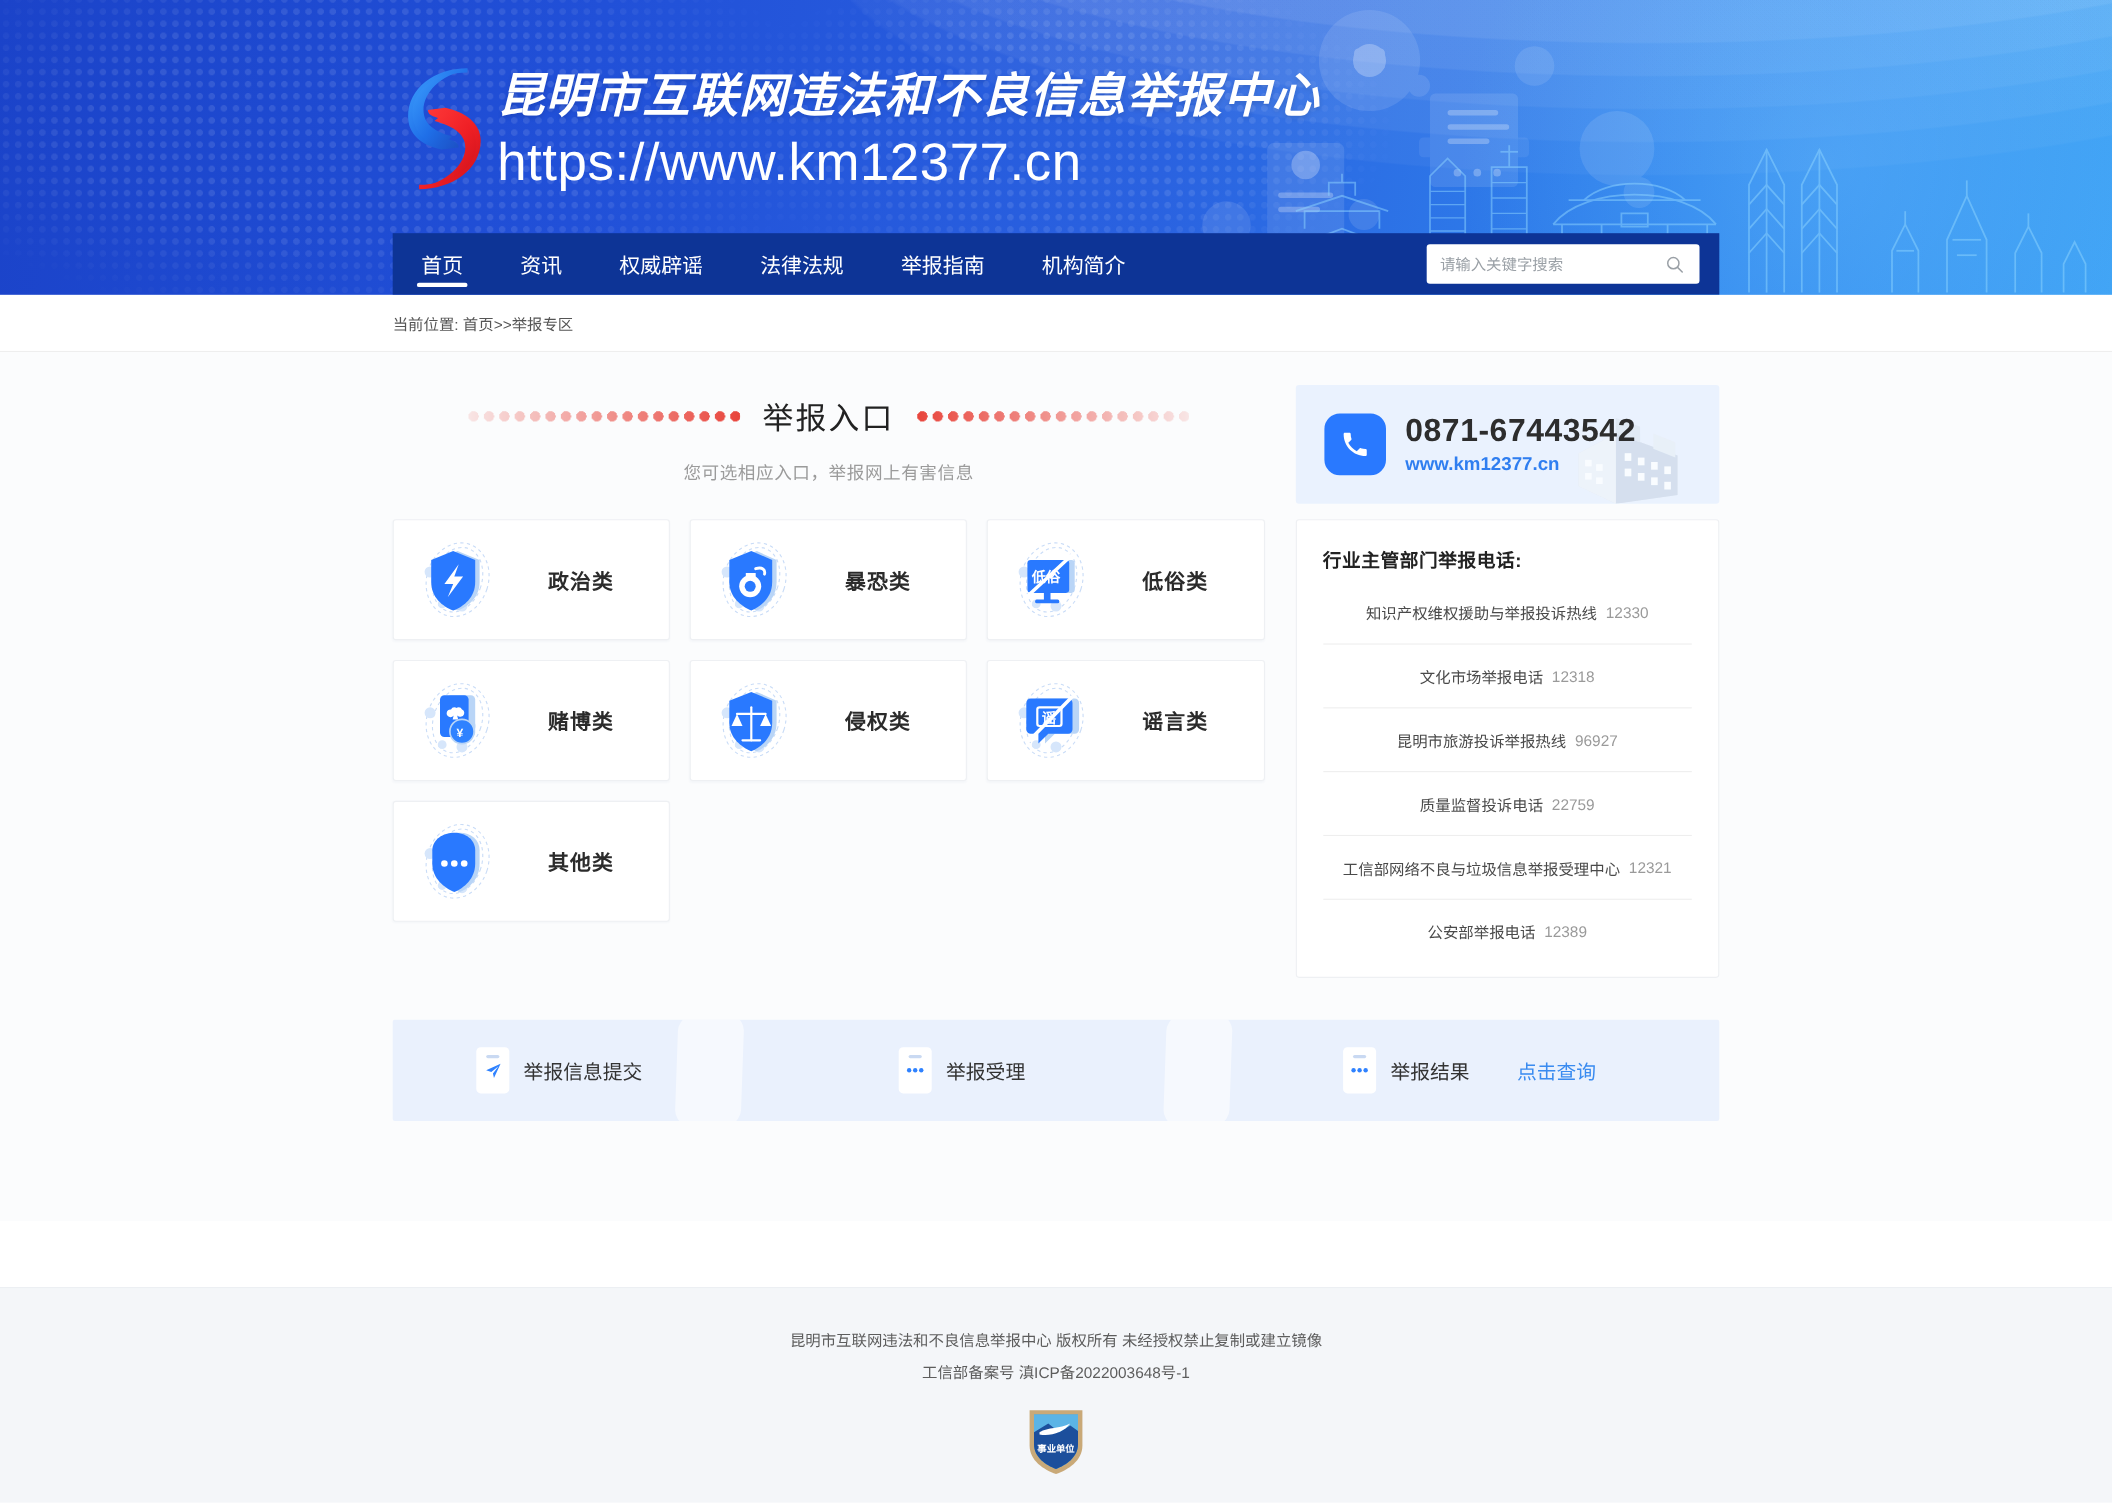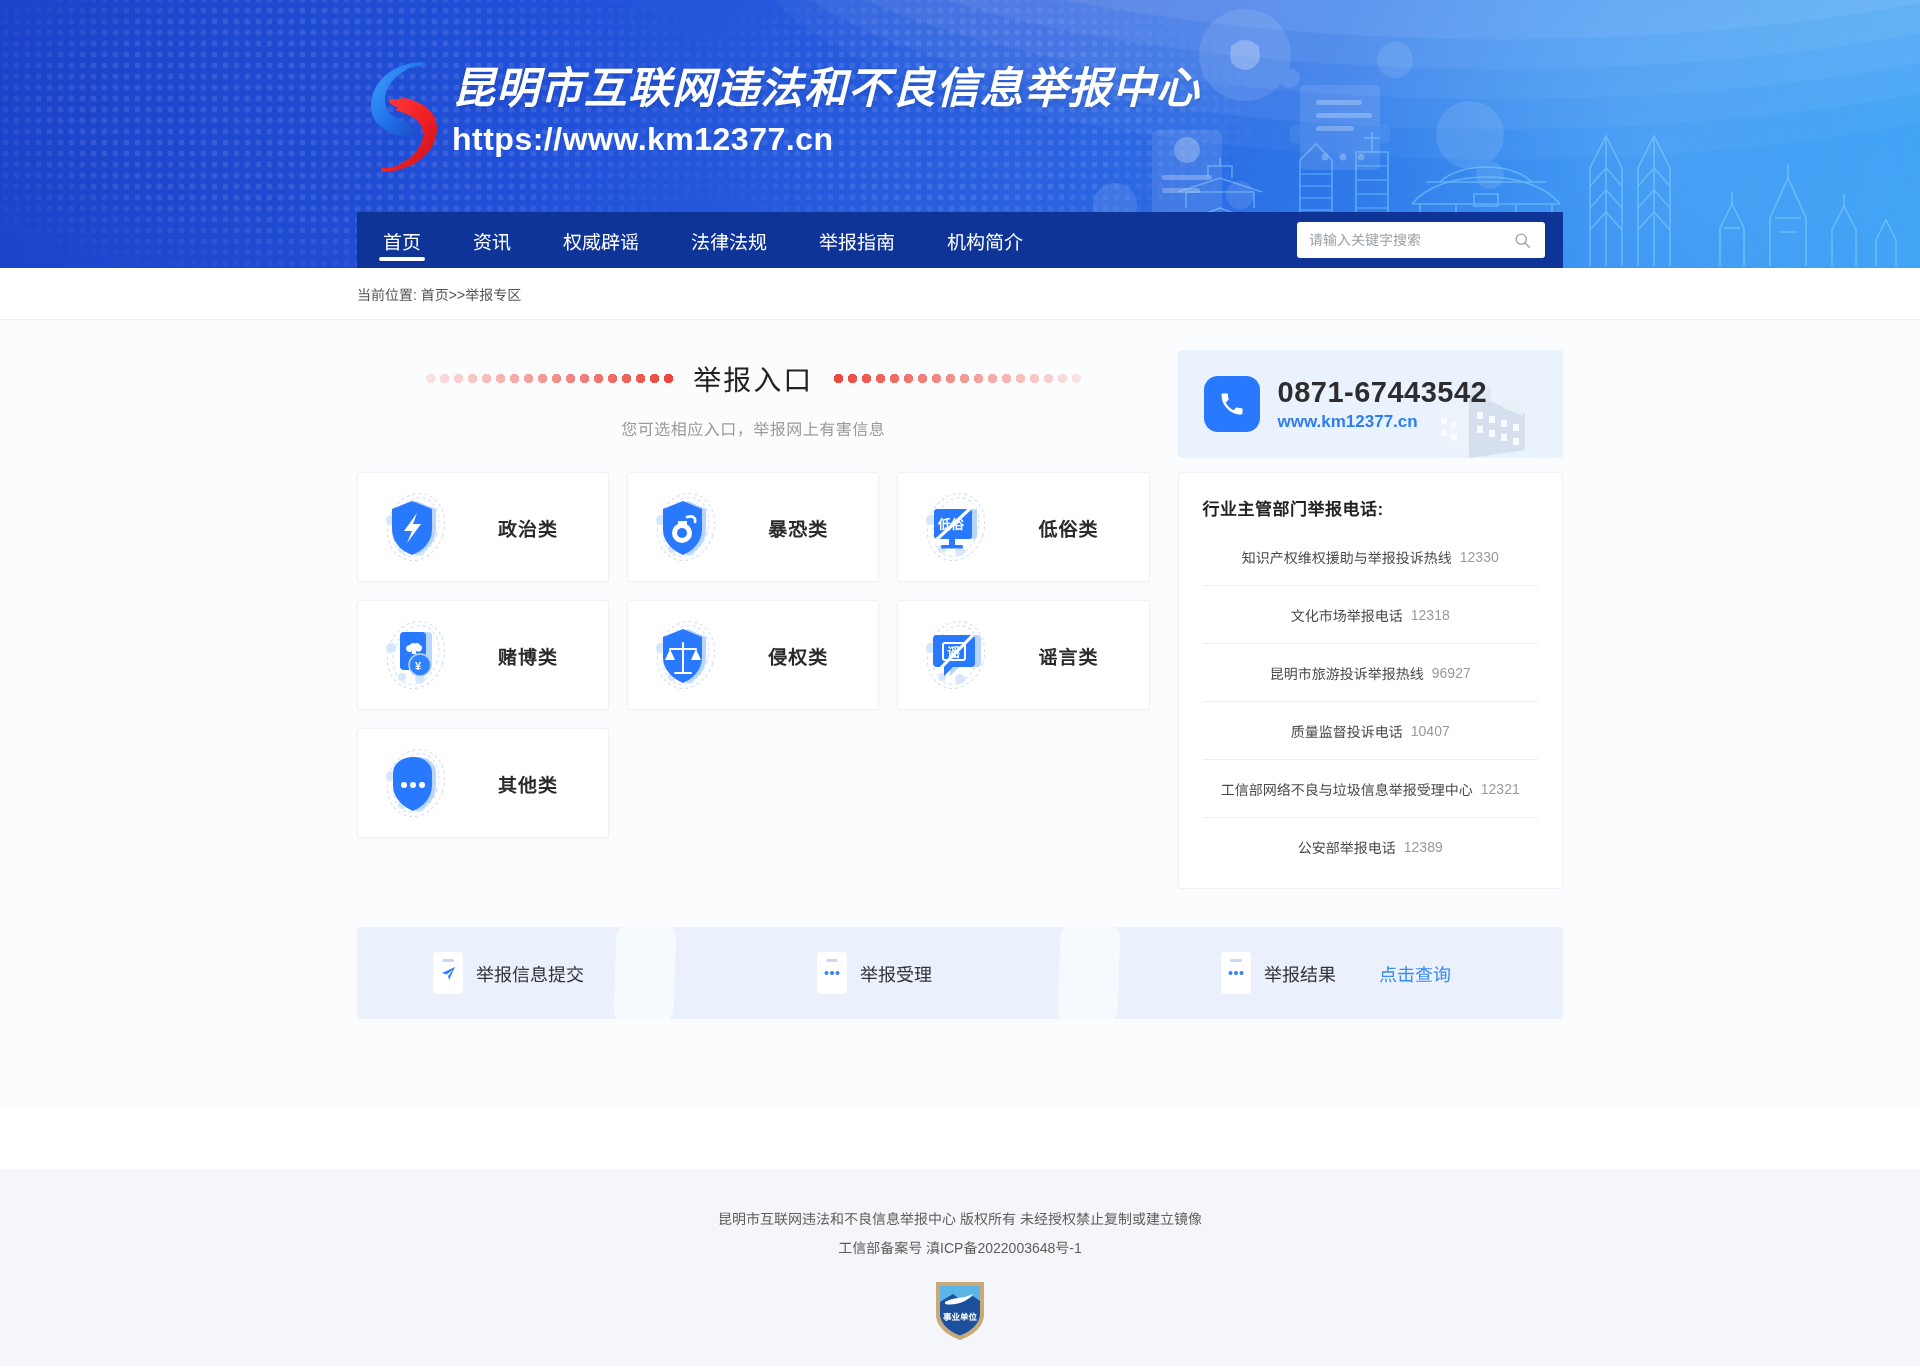--- a/index.html
+++ b/index.html
@@ -63,22 +63,22 @@
   .brand-title {
     font-size: 43px;
     font-weight: bold;
     letter-spacing: 1px;
     font-style: italic;
     line-height: 1.25;
     text-shadow: 0 2px 5px rgba(0,0,0,.12);
     white-space: nowrap;
   }
   .brand-url {
-    font-size: 32px;
-    font-weight: 700;
+    font-size: 48px;
+    font-weight: 400;
     line-height: 1.25;
     margin-top: 3px;
     letter-spacing: .5px;
     white-space: nowrap;
   }
 
   
   .nav {
     position: absolute;
     left: 357px; bottom: 0;
@@ -800,21 +800,21 @@
         <div class="hotline-row">
           <span class="hotline-name">文化市场举报电话</span>
           <span class="hotline-num">12318</span>
         </div>
         <div class="hotline-row">
           <span class="hotline-name">昆明市旅游投诉举报热线</span>
           <span class="hotline-num">96927</span>
         </div>
         <div class="hotline-row">
           <span class="hotline-name">质量监督投诉电话</span>
-          <span class="hotline-num">10407</span>
+          <span class="hotline-num">22759</span>
         </div>
         <div class="hotline-row">
           <span class="hotline-name">工信部网络不良与垃圾信息举报受理中心</span>
           <span class="hotline-num">12321</span>
         </div>
         <div class="hotline-row">
           <span class="hotline-name">公安部举报电话</span>
           <span class="hotline-num">12389</span>
         </div>
       </div>

